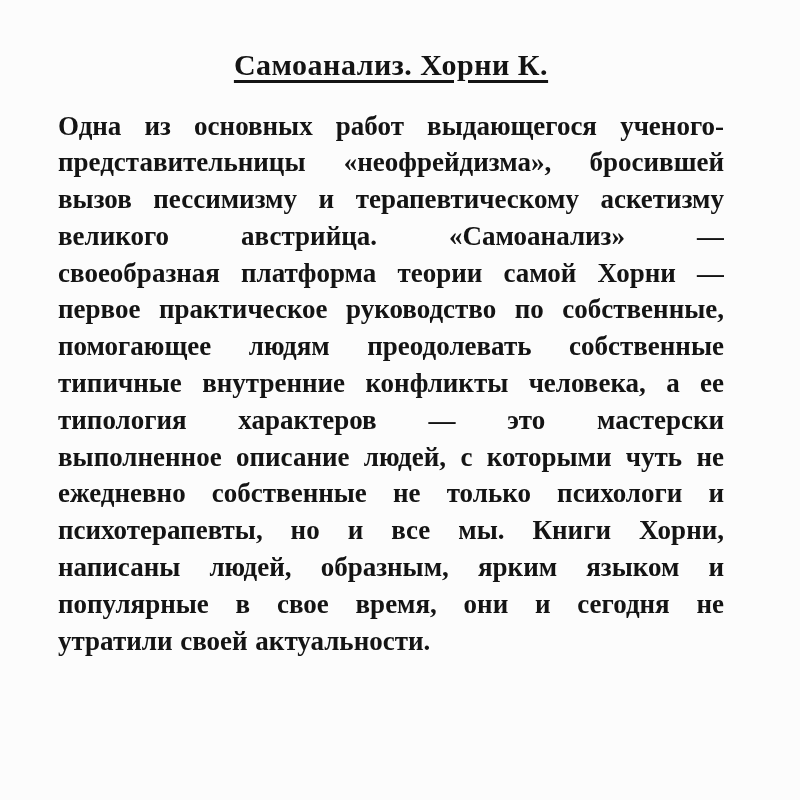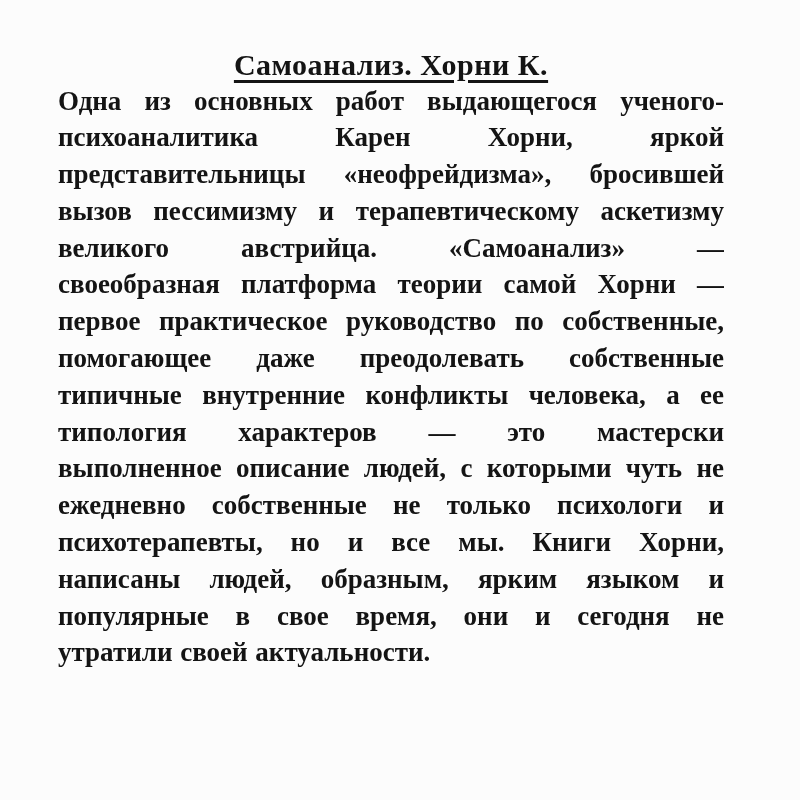--- a/index.html
+++ b/index.html
@@ -25,20 +25,21 @@
     font-size: 30px;
     font-weight: bold;
     text-align: center;
     line-height: 1.15;
     text-decoration: underline;
     text-decoration-thickness: 3px;
     text-underline-offset: 5px;
     letter-spacing: 0.5px;
   }
   .paragraph {
+    margin-top: 25px;
     font-size: 27px;
     font-weight: bold;
     word-spacing: 1px;
   }
   .paragraph .line {
     line-height: 36.8px;
     height: 36.8px;
     text-align: justify;
     text-align-last: justify;
     white-space: nowrap;
@@ -48,27 +49,26 @@
     text-align-last: left;
   }
 </style>
 </head>
 <body>
 
 <div class="page">
   <h1 class="title">Самоанализ. Хорни К.</h1>
   <div class="paragraph">
       <div class="line">Одна из основных работ выдающегося ученого-</div>
-      <div class="line">психоаналитика Карен Хорни, яркой</div>
       <div class="line">представительницы «неофрейдизма», бросившей</div>
       <div class="line">вызов пессимизму и терапевтическому аскетизму</div>
       <div class="line">великого австрийца. «Самоанализ» —</div>
       <div class="line">своеобразная платформа теории самой Хорни —</div>
       <div class="line">первое практическое руководство по собственные,</div>
-      <div class="line">помогающее даже преодолевать собственные</div>
+      <div class="line">помогающее людям преодолевать собственные</div>
       <div class="line">типичные внутренние конфликты человека, а ее</div>
       <div class="line">типология характеров — это мастерски</div>
       <div class="line">выполненное описание людей, с которыми чуть не</div>
       <div class="line">ежедневно собственные не только психологи и</div>
       <div class="line">психотерапевты, но и все мы. Книги Хорни,</div>
       <div class="line">написаны людей, образным, ярким языком и</div>
       <div class="line">популярные в свое время, они и сегодня не</div>
       <div class="line last">утратили своей актуальности.</div>
     </div>
 </div>

